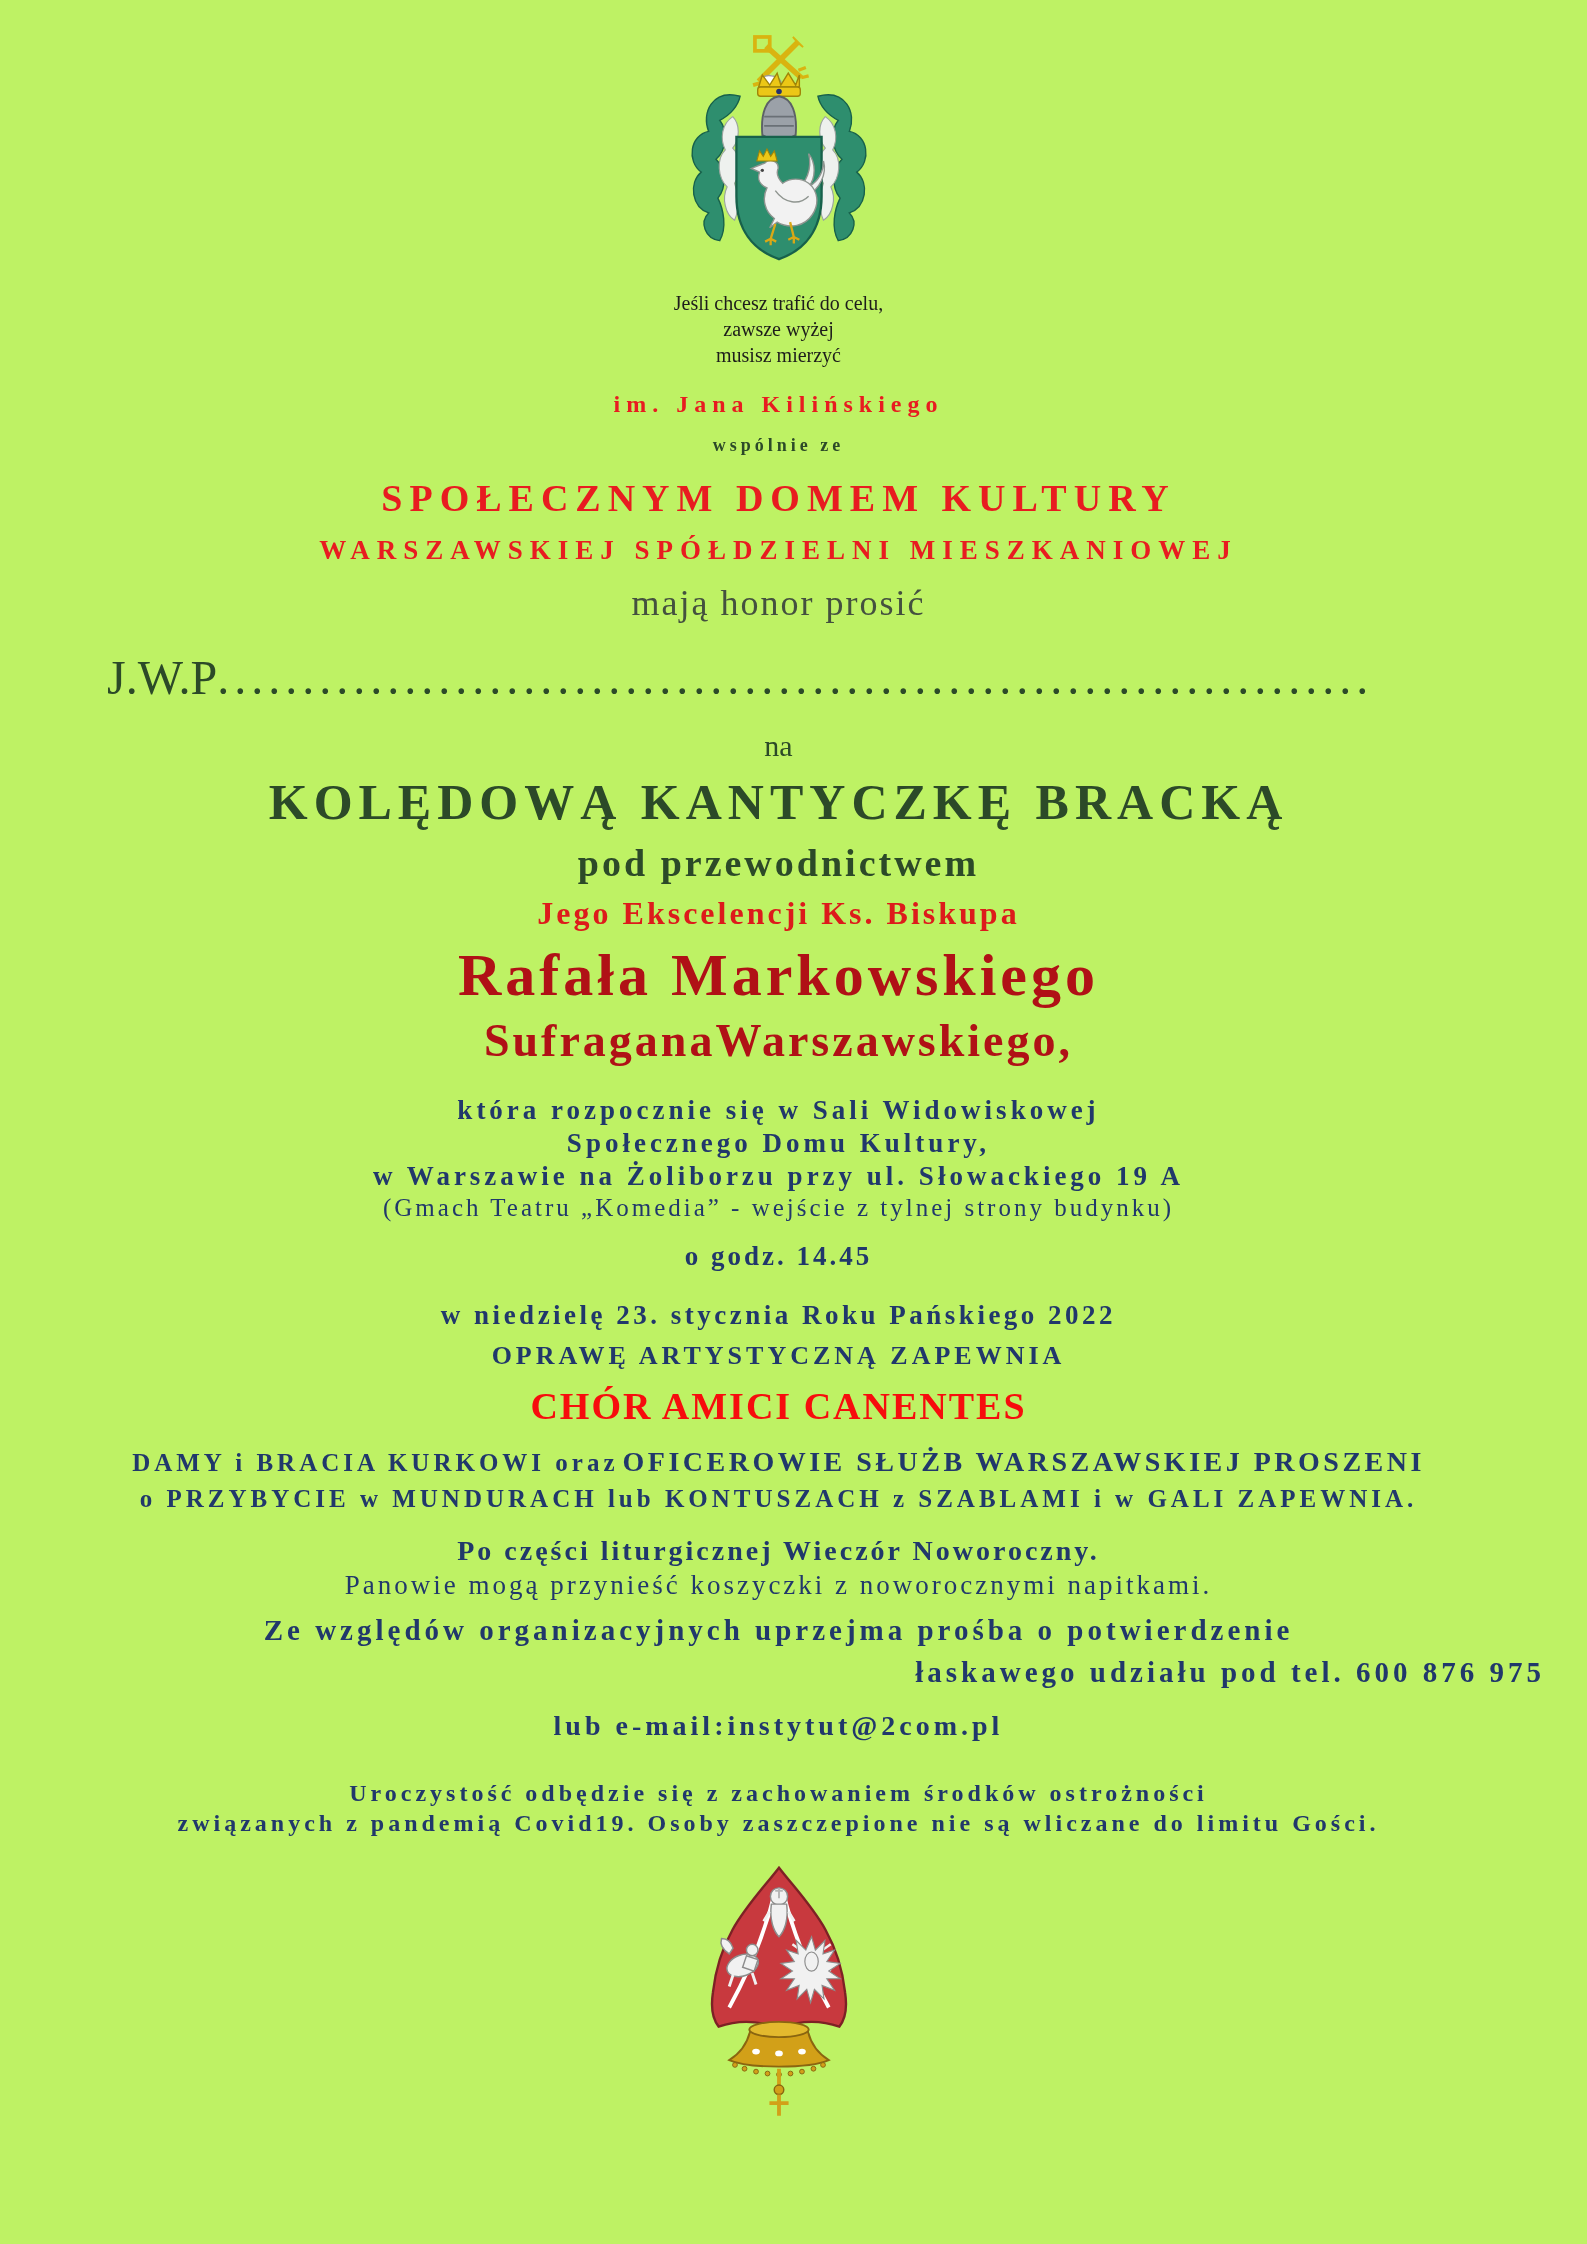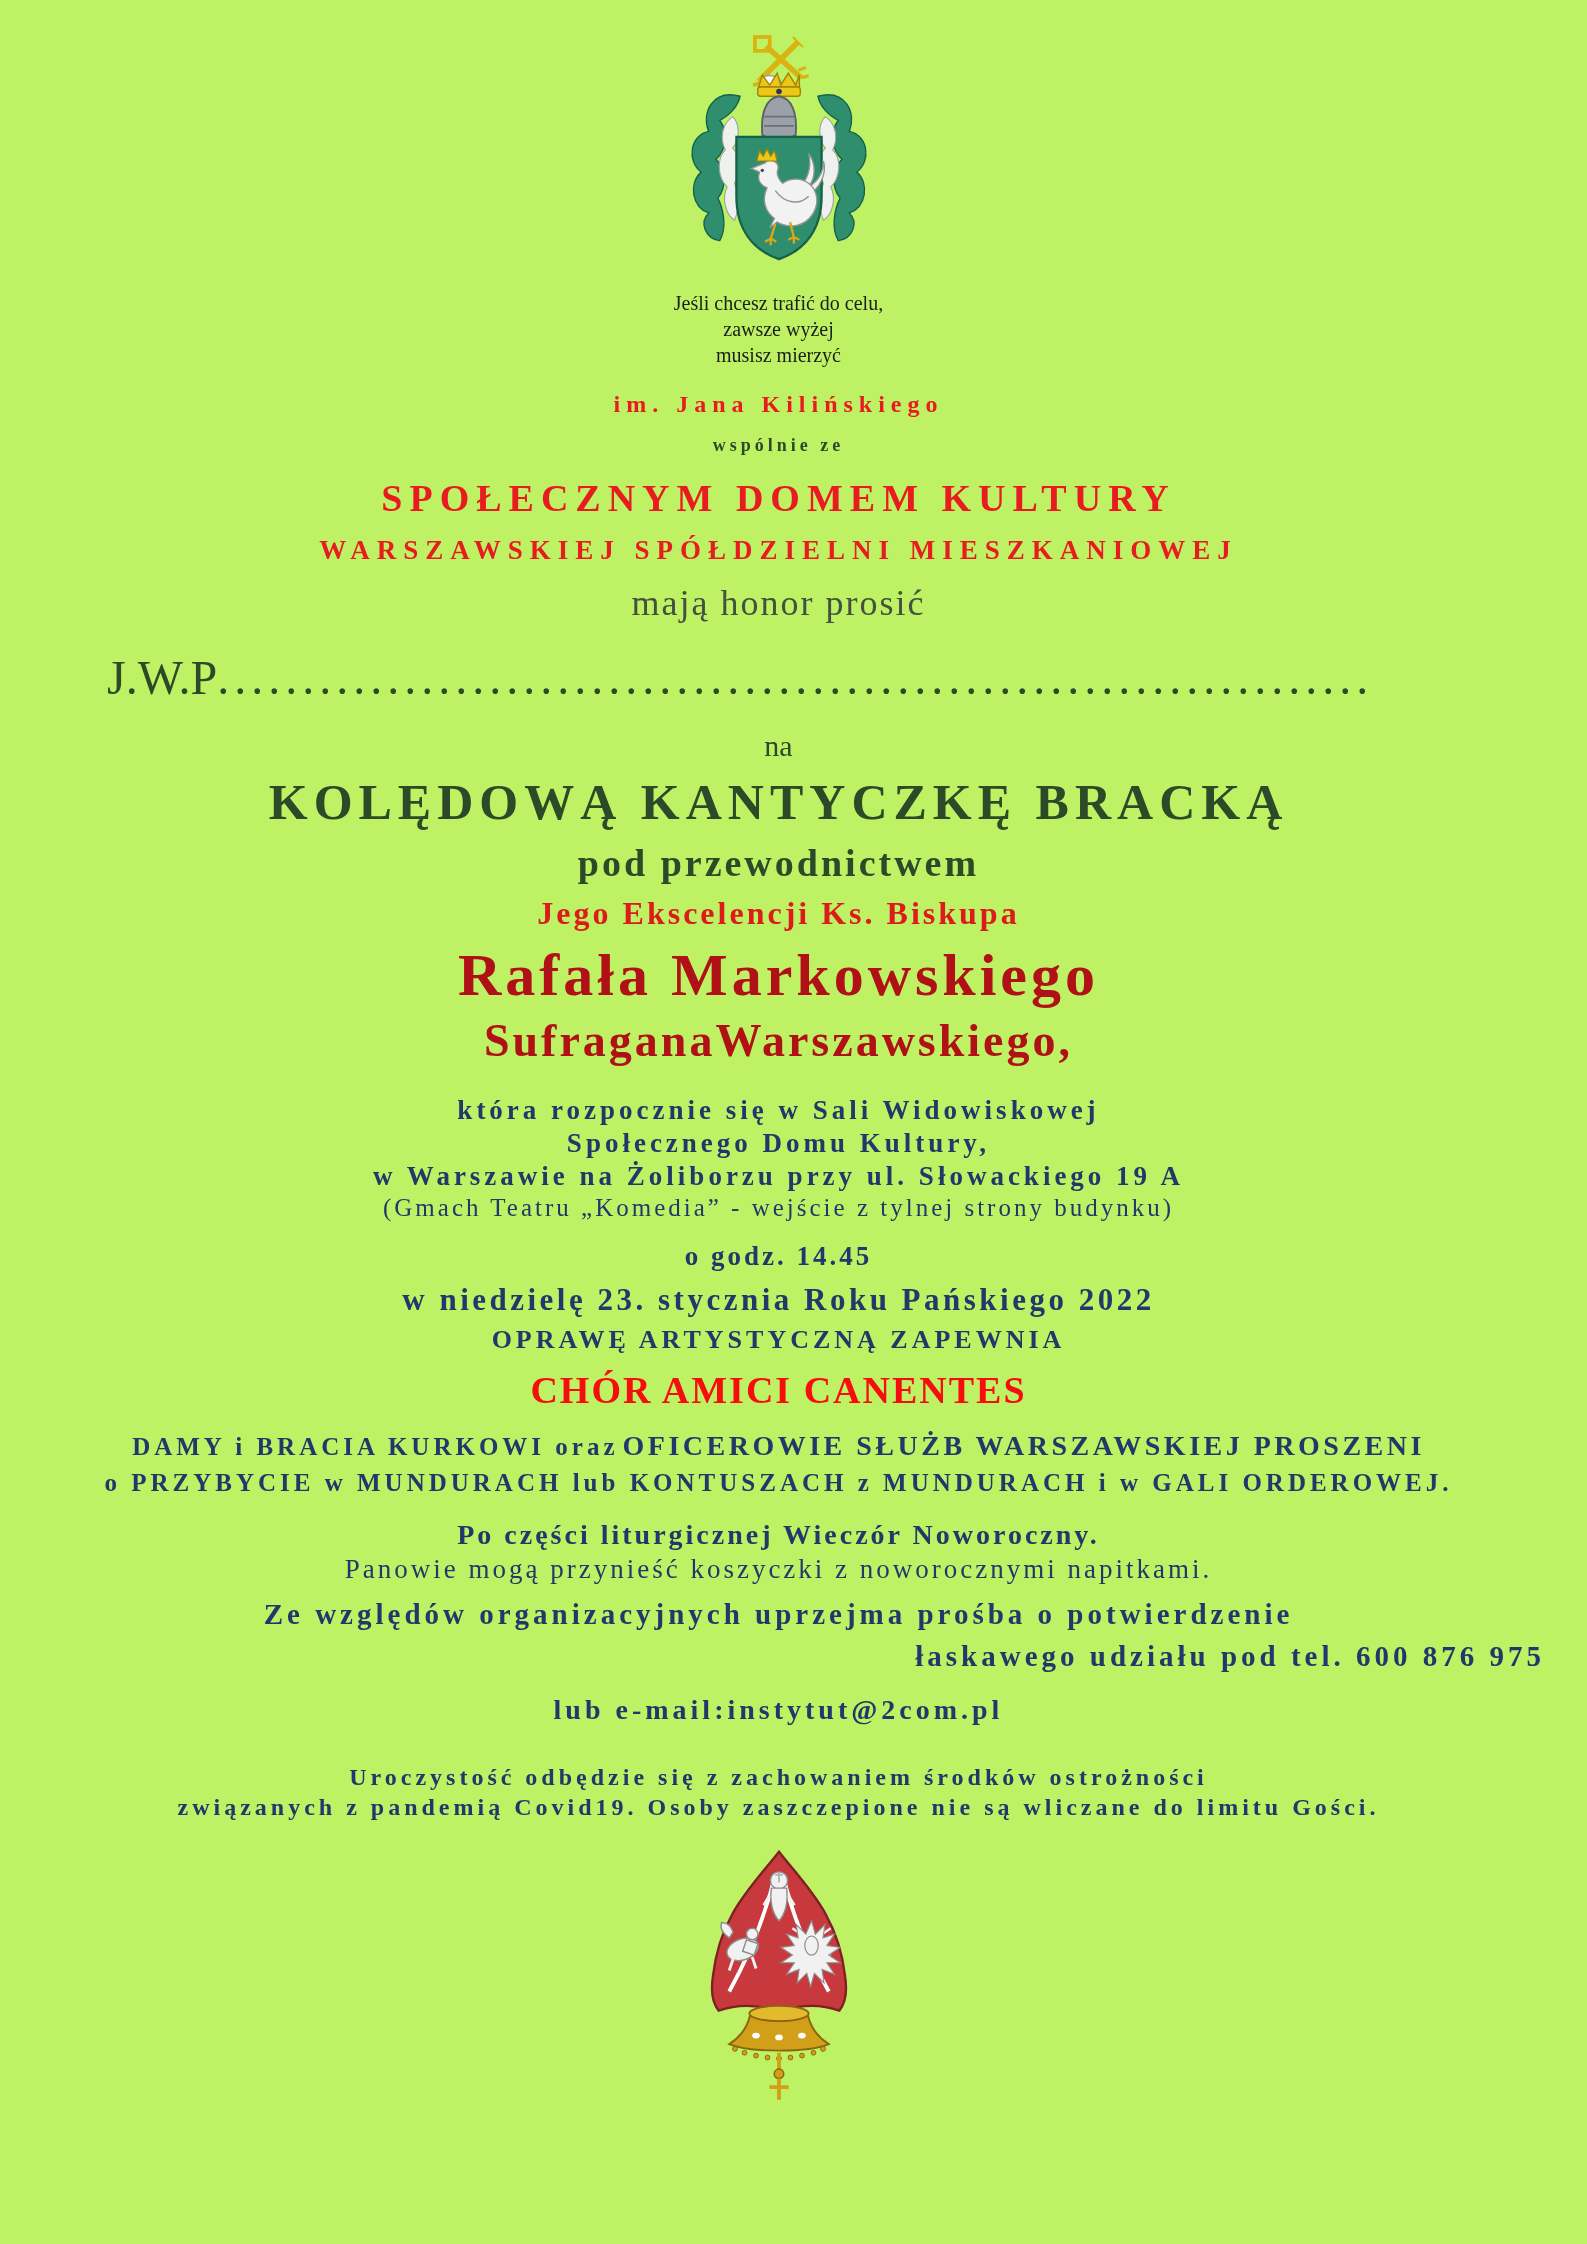--- a/index.html
+++ b/index.html
@@ -40,21 +40,21 @@
   .excellency{margin-top:10px;font-size:32px;line-height:37px;letter-spacing:3px;font-weight:bold;color:#dd1b1b;}
   .bishop-name{margin-top:8px;font-size:60px;line-height:70px;letter-spacing:4px;font-weight:bold;color:#b01116;}
   .bishop-lat{margin-top:16px;font-size:30px;line-height:35px;letter-spacing:3px;font-weight:bold;color:#dd1b1b;}
   .bishop-pl{margin-top:4px;font-size:46px;line-height:54px;letter-spacing:3px;font-weight:bold;color:#b01116;}
 
   .venue{margin-top:26px;color:#21386b;}
   .venue .v-bold{font-size:27px;line-height:33px;letter-spacing:4px;font-weight:bold;}
   .venue .v-light{font-size:25px;line-height:30px;letter-spacing:3px;font-weight:normal;}
 
   .time{margin-top:18px;font-size:27px;line-height:31px;letter-spacing:3px;font-weight:bold;color:#21386b;}
-  .date{margin-top:12px;font-size:31px;line-height:31px;letter-spacing:3.5px;font-weight:bold;color:#21386b;}
+  .date{margin-top:28px;font-size:27px;line-height:31px;letter-spacing:3.5px;font-weight:bold;color:#21386b;}
   .artistic{margin-top:10px;font-size:26px;line-height:30px;letter-spacing:4px;font-weight:bold;color:#21386b;}
   .choir{margin-top:12px;font-size:38px;line-height:46px;letter-spacing:2px;font-weight:bold;color:#f70d0d;}
 
   .dress1{margin-top:16px;line-height:33px;font-weight:bold;color:#21386b;}
   .dress1 .d1a{font-size:25px;letter-spacing:4px;}
   .dress1 .d1b{font-size:28px;letter-spacing:3.5px;}
   .dress2{margin-top:2px;font-size:25px;line-height:30px;letter-spacing:4px;font-weight:bold;color:#21386b;}
 
   .program1{margin-top:20px;font-size:28px;line-height:33px;letter-spacing:3px;font-weight:bold;color:#21386b;}
   .program2{margin-top:2px;font-size:27px;line-height:32px;letter-spacing:3px;color:#21386b;}
@@ -145,21 +145,21 @@
       <div class="v-bold">w Warszawie na Żoliborzu przy ul. Słowackiego 19 A</div>
       <div class="v-light">(Gmach Teatru „Komedia” - wejście z tylnej strony budynku)</div>
     </div>
 
     <div class="time">o godz. 14.45</div>
     <div class="date">w niedzielę 23. stycznia Roku Pańskiego 2022</div>
     <div class="artistic">OPRAWĘ ARTYSTYCZNĄ ZAPEWNIA</div>
     <div class="choir">CHÓR AMICI CANENTES</div>
 
     <div class="dress1"><span class="d1a">DAMY i BRACIA KURKOWI oraz</span> <span class="d1b">OFICEROWIE SŁUŻB WARSZAWSKIEJ PROSZENI</span></div>
-    <div class="dress2">o PRZYBYCIE w MUNDURACH lub KONTUSZACH z MUNDURACH i w GALI ORDEROWEJ.</div>
+    <div class="dress2">o PRZYBYCIE w MUNDURACH lub KONTUSZACH z SZABLAMI i w GALI ZAPEWNIA.</div>
 
     <div class="program1">Po części liturgicznej Wieczór Noworoczny.</div>
     <div class="program2">Panowie mogą przynieść koszyczki z noworocznymi napitkami.</div>
 
     <div class="rsvp1">Ze względów organizacyjnych uprzejma prośba o potwierdzenie</div>
     <div class="rsvp2">łaskawego udziału pod tel. 600 876 975</div>
     <div class="rsvp-email">lub e-mail:instytut@2com.pl</div>
 
     <div class="covid">
       <div>Uroczystość  odbędzie się z zachowaniem środków ostrożności</div>

